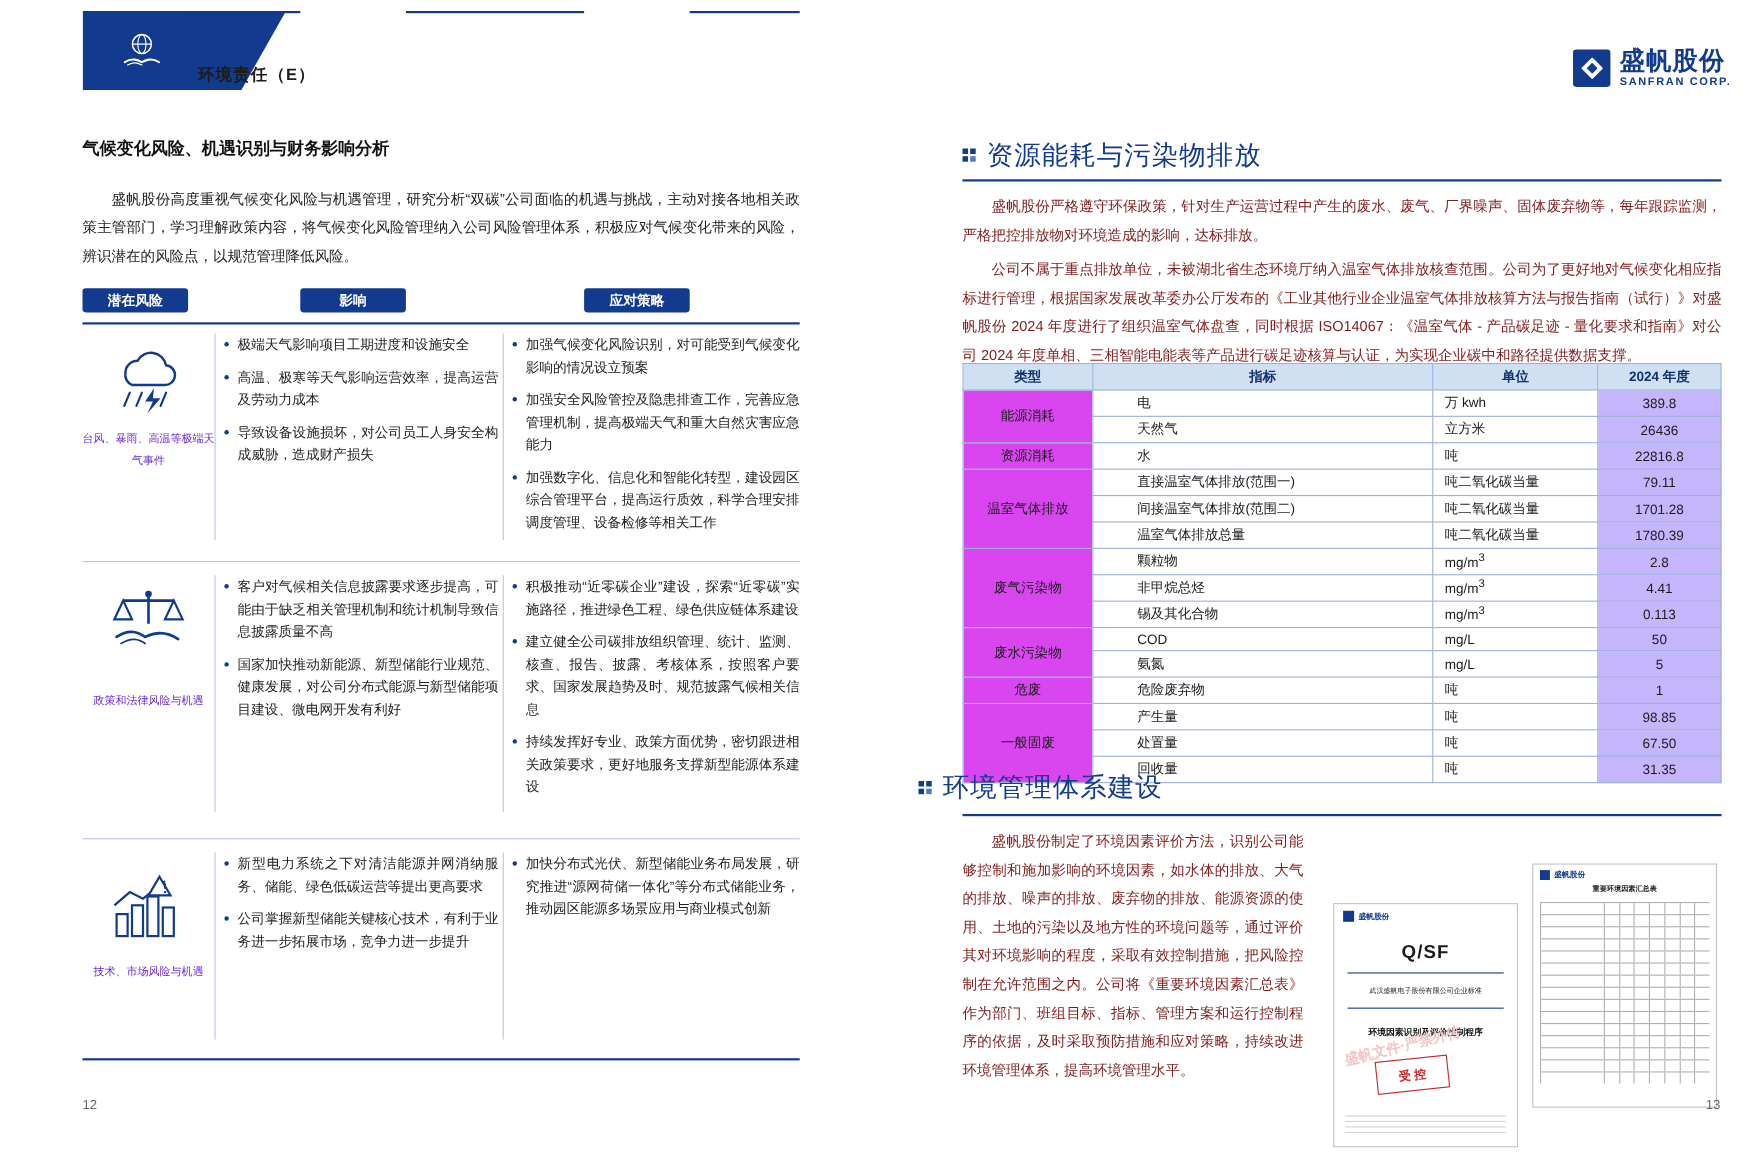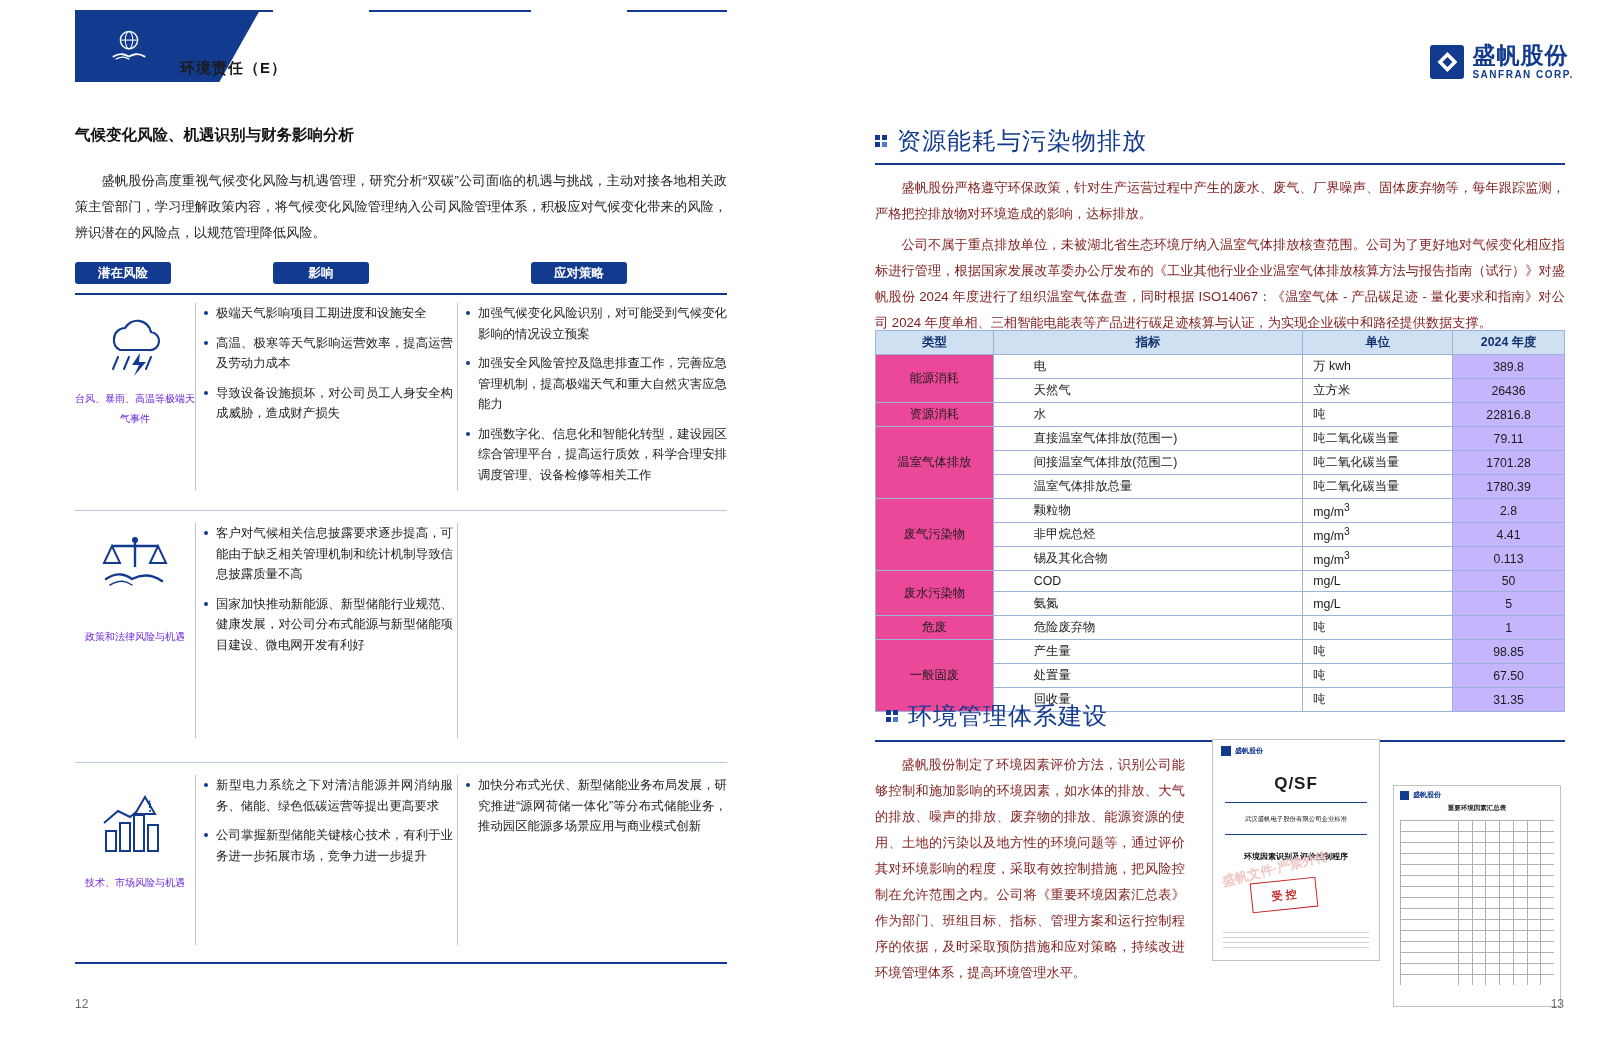--- a/index.html
+++ b/index.html
@@ -100,28 +100,28 @@
   .r-para {
     position:absolute; font-size:13.2px; line-height:26px; color:#7f1d1d;
     text-align:justify; text-indent:2em;
   }
 
   table.data { position:absolute; left:875px; top:330px; width:690px; border-collapse:collapse; }
   table.data th, table.data td {
     border:1px solid #9db2d8; font-size:12.3px; padding:3px 6px; height:21px;
   }
   table.data th { background:#cfe0f3; font-weight:bold; text-align:center; color:#11306e; }
-  table.data td.cat { background:#ec4899; text-align:center; font-weight:normal; }
+  table.data td.cat { background:#d946ef; text-align:center; font-weight:normal; }
   table.data td.ind { background:#fff; padding-left:40px; }
   table.data td.unit { background:#fff; text-align:left; padding-left:10px; }
   table.data td.val { background:#c4b5fd; text-align:center; }
 
   
   .cert { position:absolute; background:#fff; border:1px solid #c3c3c3; }
-  .cert-a { left:1212px; top:739px; width:168px; height:222px; }
+  .cert-a { left:1212px; top:821px; width:168px; height:222px; }
   .cert-b { left:1393px; top:785px; width:168px; height:222px; }
   .cert-logo { font-size:7px; font-weight:bold; color:#123a8f; }
   .qsf { font-size:17px; font-weight:bold; letter-spacing:1px; text-align:center; margin-top:12px;}
   .cert-l1 { font-size:6.4px; text-align:center; margin-top:12px; color:#222; }
   .cert-l2 { font-size:8px; font-weight:bold; text-align:center; margin-top:16px; color:#111; }
   .stamp {
     position:absolute; left:38px; top:140px; width:66px; height:30px;
     border:1.5px solid #c62828; color:#c62828; font-size:11px; font-weight:bold;
     display:flex; align-items:center; justify-content:center; transform:rotate(-6deg);
   }
@@ -206,20 +206,27 @@
       <div class="risk-ico-label">政策和法律风险与机遇</div>
     </div>
     <div class="vline" style="left:120px; top:0; height:215px;"></div>
     <div class="col-impact">
       <ul class="bul" id="r1-impacts">
           <li>客户对气候相关信息披露要求逐步提高，可能由于缺乏相关管理机制和统计机制导致信息披露质量不高</li>
           <li>国家加快推动新能源、新型储能行业规范、健康发展，对公司分布式能源与新型储能项目建设、微电网开发有利好</li>
         </ul>
     </div>
     <div class="vline" style="left:382px; top:0; height:215px;"></div>
+    <div class="col-strategy">
+      <ul class="bul" id="r1-strats">
+          <li>积极推动“近零碳企业”建设，探索“近零碳”实施路径，推进绿色工程、绿色供应链体系建设</li>
+          <li>建立健全公司碳排放组织管理、统计、监测、核查、报告、披露、考核体系，按照客户要求、国家发展趋势及时、规范披露气候相关信息</li>
+          <li>持续发挥好专业、政策方面优势，密切跟进相关政策要求，更好地服务支撑新型能源体系建设</li>
+        </ul>
+    </div>
   </div>
   <div class="grid-line-thin" style="top:762px;"></div>
 
   <div class="risk-row" style="top:775px; height:185px;">
     <div class="risk-ico" style="top:20px;">
       <svg width="74" height="66" viewBox="0 0 74 66">
         <rect x="8" y="36" width="10" height="20" fill="none" stroke="#123a8f" stroke-width="2"></rect>
         <rect x="22" y="28" width="10" height="28" fill="none" stroke="#123a8f" stroke-width="2"></rect>
         <rect x="36" y="20" width="10" height="36" fill="none" stroke="#123a8f" stroke-width="2"></rect>
         <rect x="50" y="30" width="10" height="26" fill="none" stroke="#123a8f" stroke-width="2"></rect>
@@ -361,21 +368,21 @@
         <td class="val">67.50</td>
       </tr>
       <tr>
         <td class="ind">回收量</td>
         <td class="unit">吨</td>
         <td class="val">31.35</td>
       </tr>
     </tbody>
 </table>
 
-<div class="sec-head" style="left:886px; top:700px;">
+<div class="sec-head" style="left:835px; top:700px;">
   <span class="sec-sq">
       <i></i>
       <i></i>
       <i></i>
       <i></i>
     </span>
   <span class="sec-title">环境管理体系建设</span>
 </div>
 <div class="sec-rule" style="left:875px; top:740px; width:690px;"></div>
 

